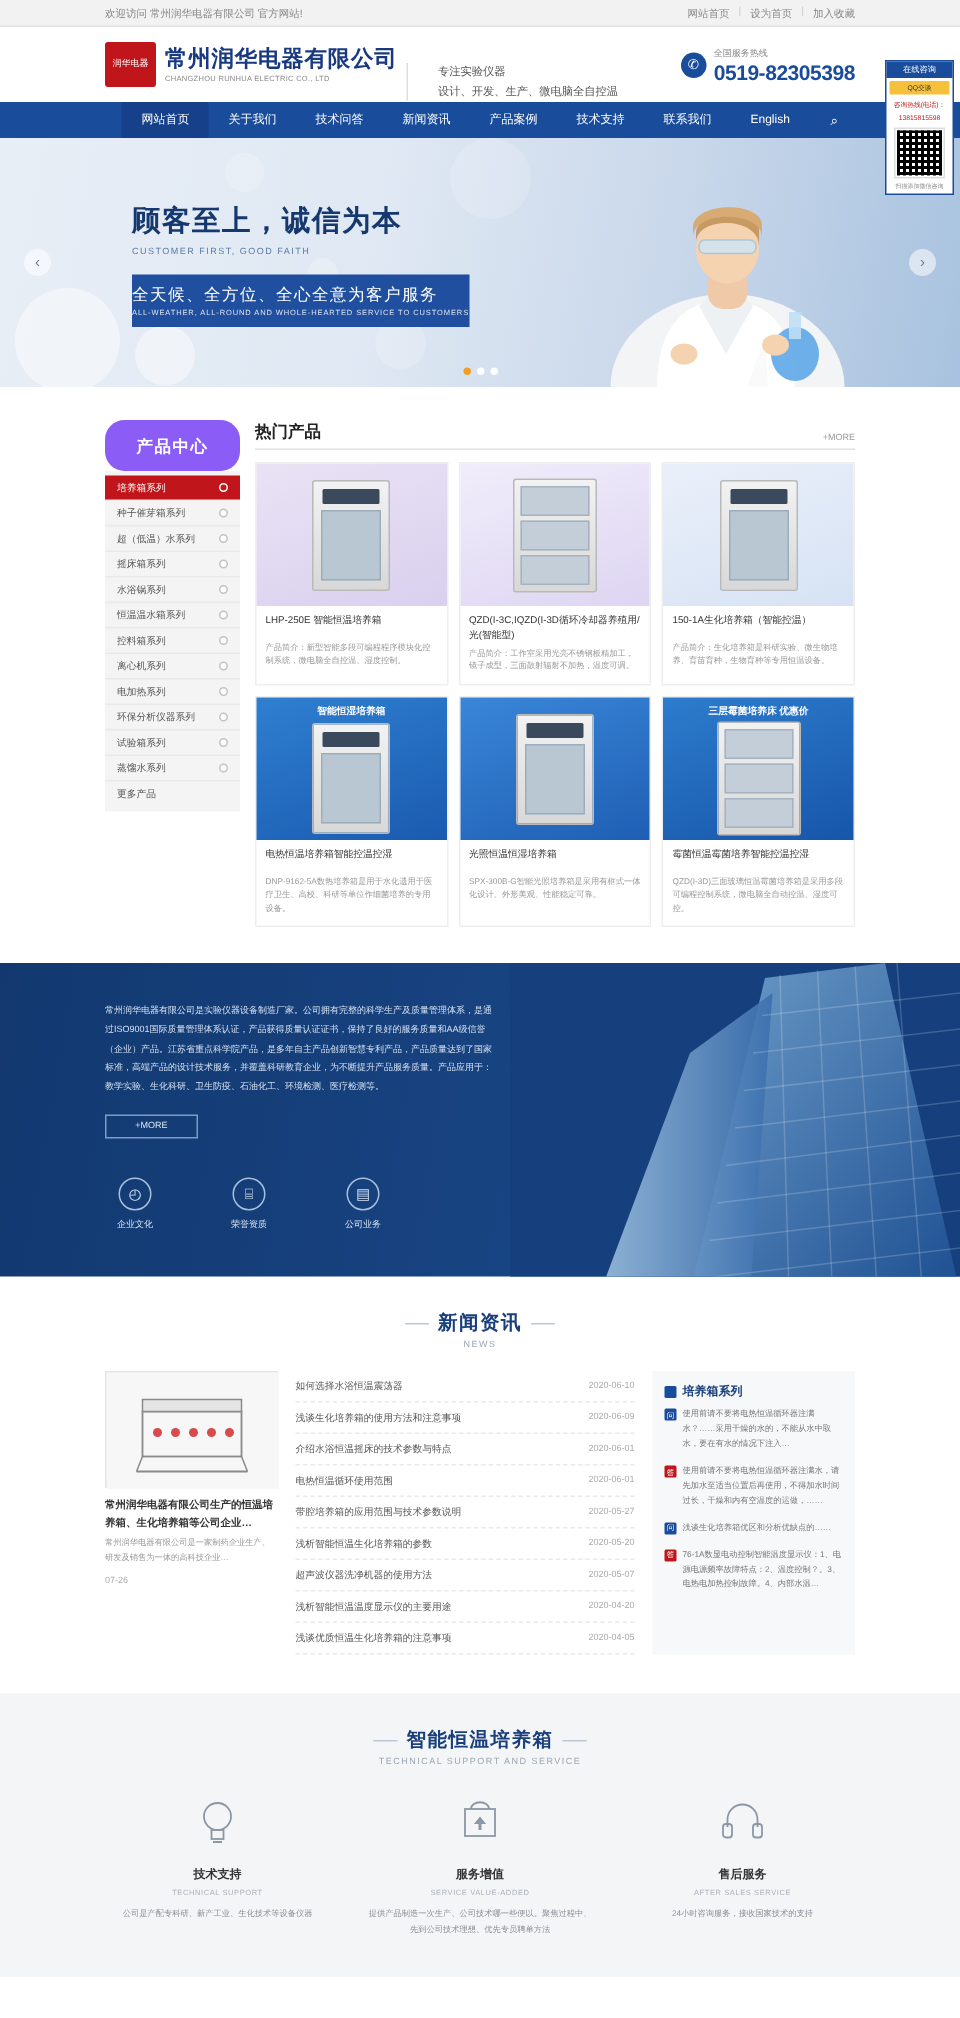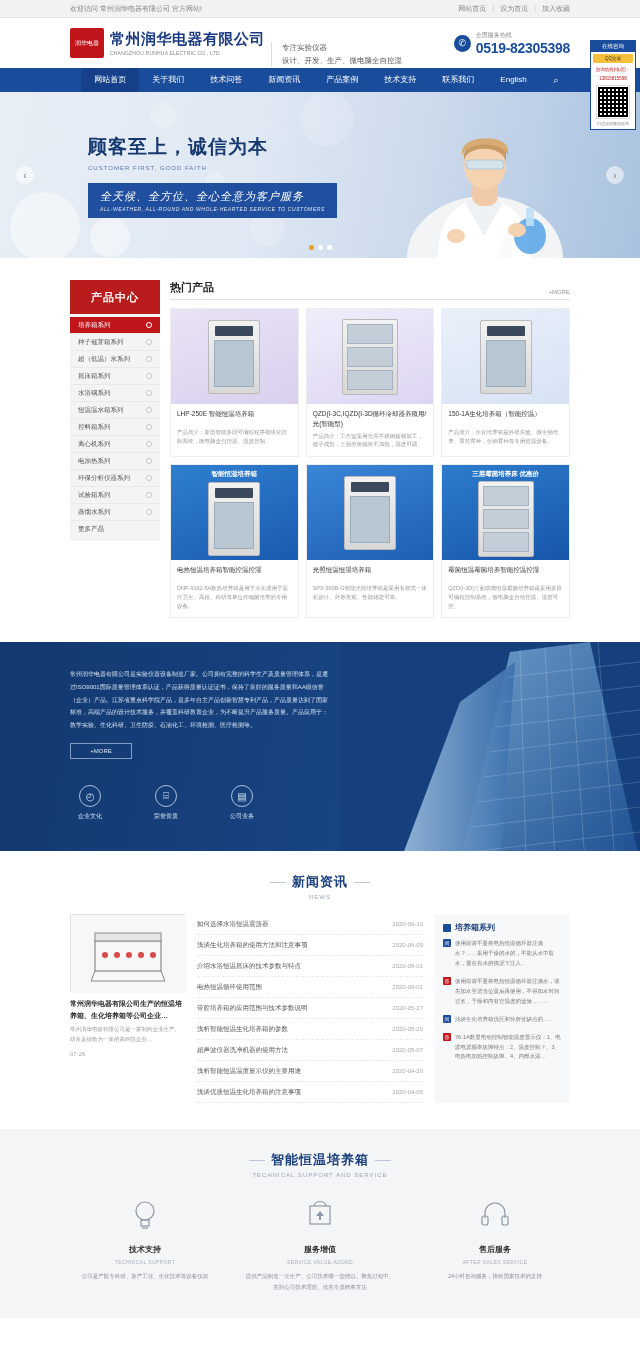--- a/index.html
+++ b/index.html
@@ -60,21 +60,21 @@
     font-size: 5px;
     color: #888;
     letter-spacing: 0.2px;
     margin-top: 1px;
   }
   .header-slogan {
     font-size: 7.5px;
     color: #555;
     line-height: 1.7;
     border-left: 1px solid #ddd;
-    padding-left: 10px;
+    padding-left: 20px;
     margin-left: 6px;
     flex: 1;
     margin-top: 23px;
   }
   .header-phone { display: flex; align-items: center; gap: 5px; }
   .phone-icon {
     width: 17px; height: 17px;
     border-radius: 50%;
     background: #1a4c9c;
     color: #fff;
@@ -116,25 +116,24 @@
     position: absolute;
     left: 88px; top: 42px;
     color: #123a74;
   }
   .banner-text h2 { font-size: 19px; font-weight: bold; letter-spacing: 1px; color: #15386f; }
   .banner-text .sub-en { font-size: 6px; color: #5b7aa6; letter-spacing: 1px; margin-top: 5px; }
   .banner-bar {
     margin-top: 12px;
     background: #1f4f9e;
     color: #fff;
-    padding: 6px 12px;
+    padding: 6px 0;
     font-size: 11px;
     letter-spacing: 1px;
     display: inline-block;
-    font-style: italic;
   }
   .banner-bar .b-en { display: block; font-size: 5px; letter-spacing: 0.6px; margin-top: 2px; opacity: .85; }
   .banner-photo {
     position: absolute; right: 60px; top: 10px;
     width: 220px; height: 156px;
   }
   .scientist { position: absolute; right: 0; bottom: 0; width: 200px; height: 150px; }
   .banner-arrow {
     position: absolute; top: 74px;
     width: 18px; height: 18px; border-radius: 50%;
@@ -151,25 +150,25 @@
   }
   .banner-dots i { width: 5px; height: 5px; border-radius: 50%; background: #fff; display: block; }
   .banner-dots i.on { background: #f0a020; }
 
   
   .product-sec { padding: 22px 0 24px; background: #fff; }
   .container { width: 500px; margin: 0 auto; }
   .prod-wrap { display: flex; gap: 10px; }
   .prod-side { width: 90px; }
   .side-head {
-    background: #b91c1c;
+    background: #8b5cf6;
     color: #fff;
     height: 34px;
     display: flex; align-items: center; justify-content: center;
-    font-size: 11px; font-weight: bold; letter-spacing: 1px;
+    font-size: 11px; font-weight: bold; letter-spacing: 1px; border-radius: 13px;
   }
   .side-list { background: #f4f4f4; padding: 3px 0; }
   .side-item {
     height: 17px;
     display: flex; align-items: center; justify-content: space-between;
     font-size: 6.5px;
     color: #555;
     padding: 0 8px;
     border-bottom: 1px solid #e9e9e9;
   }

